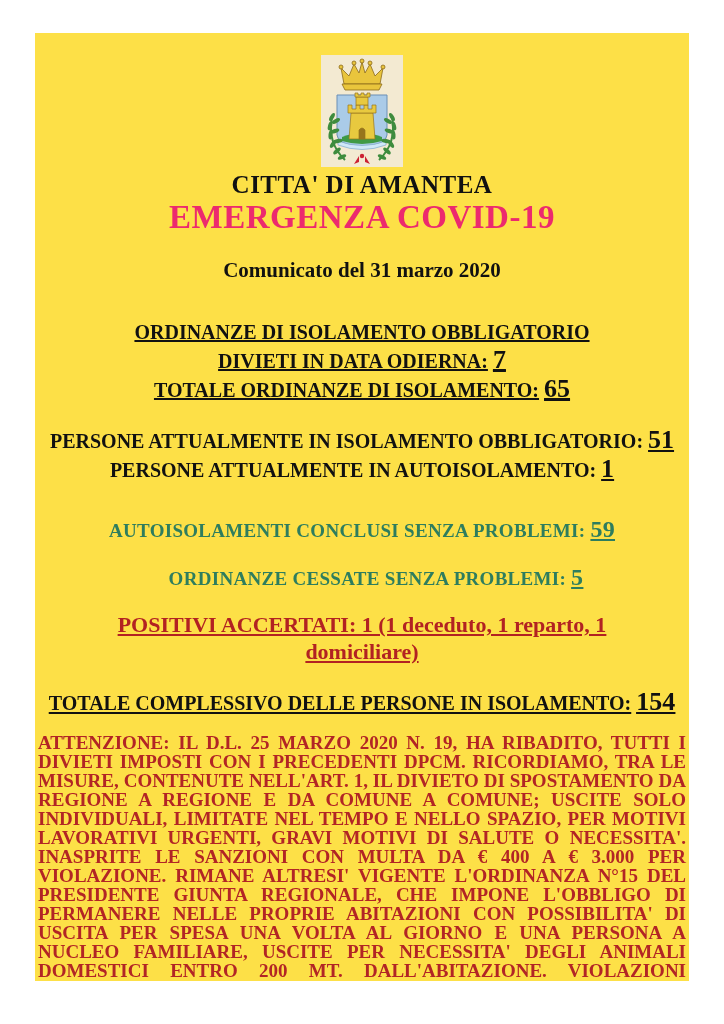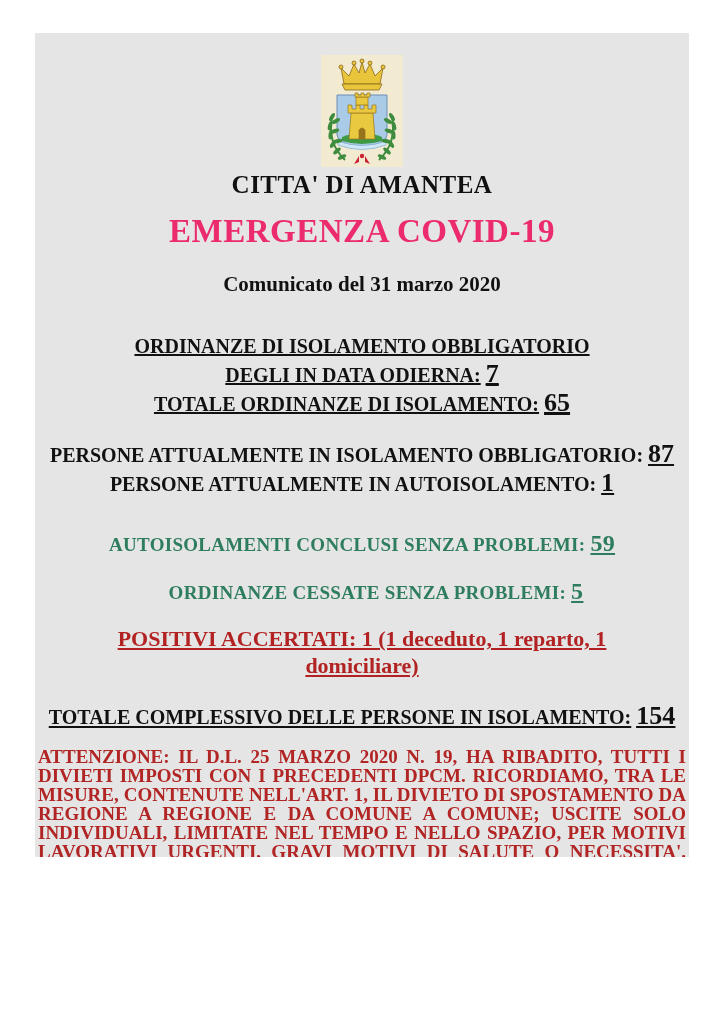--- a/index.html
+++ b/index.html
@@ -8,43 +8,42 @@
     width: 724px;
     height: 1024px;
     background: #ffffff;
     font-family: "Liberation Serif", "DejaVu Serif", serif;
   }
   .poster {
     position: absolute;
     left: 35px;
     top: 33px;
     width: 654px;
-    height: 824px;
-    background: #e5e5e5;
+    height: 948px;
+    background: #fde047;
     text-align: center;
     overflow: hidden;
     box-sizing: border-box;
     padding-top: 22px;
     font-weight: bold;
     color: #111111;
   }
   .crest-wrap {
     width: 82px;
     height: 112px;
     margin: 0 auto;
     line-height: 0;
   }
   .city-title {
     margin-top: 4px;
     font-size: 25px;
     letter-spacing: 0.5px;
     color: #111111;
   }
   .main-title {
-    margin-top: 14px;
     font-size: 33px;
     letter-spacing: 0.5px;
     color: #EC2A6E;
   }
   .subtitle {
     margin-top: 22px;
     font-size: 21px;
     color: #111111;
   }
   .stat-block1 {
@@ -171,26 +170,26 @@
   </div>
 
   <div class="city-title">CITTA' DI AMANTEA</div>
 
   <div class="main-title">EMERGENZA COVID-19</div>
 
   <div class="subtitle">Comunicato del 31 marzo 2020</div>
 
   <div class="stat-block1">
     <div>ORDINANZE DI ISOLAMENTO OBBLIGATORIO</div>
-    <div><span>DEGLI IN DATA ODIERNA:</span><span class="big-num">7</span></div>
+    <div><span>DIVIETI IN DATA ODIERNA:</span><span class="big-num">7</span></div>
     <div><span>TOTALE ORDINANZE DI ISOLAMENTO:</span><span class="big-num">65</span></div>
   </div>
 
   <div class="stat-block2">
-    <div><span>PERSONE ATTUALMENTE IN ISOLAMENTO OBBLIGATORIO:</span><span class="big-num">87</span></div>
+    <div><span>PERSONE ATTUALMENTE IN ISOLAMENTO OBBLIGATORIO:</span><span class="big-num">51</span></div>
     <div><span>PERSONE ATTUALMENTE IN AUTOISOLAMENTO:</span><span class="big-num">1</span></div>
   </div>
 
   <div class="teal-line1"><span>AUTOISOLAMENTI CONCLUSI SENZA PROBLEMI:</span><span class="big-num">59</span></div>
 
   <div class="teal-line2"><span>ORDINANZE CESSATE SENZA PROBLEMI:</span><span class="big-num">5</span></div>
 
   <div class="positivi-line">POSITIVI ACCERTATI: 1 (1 deceduto, 1 reparto, 1 domiciliare)</div>
 
   <div class="totale-line"><span>TOTALE COMPLESSIVO DELLE PERSONE IN ISOLAMENTO:</span><span class="big-num">154</span></div>

